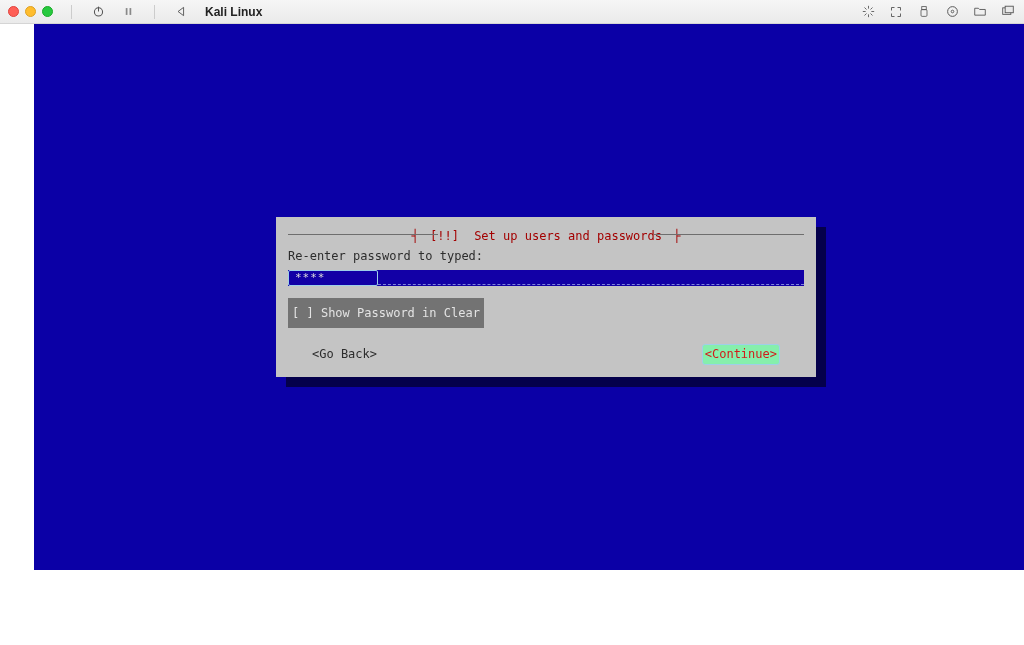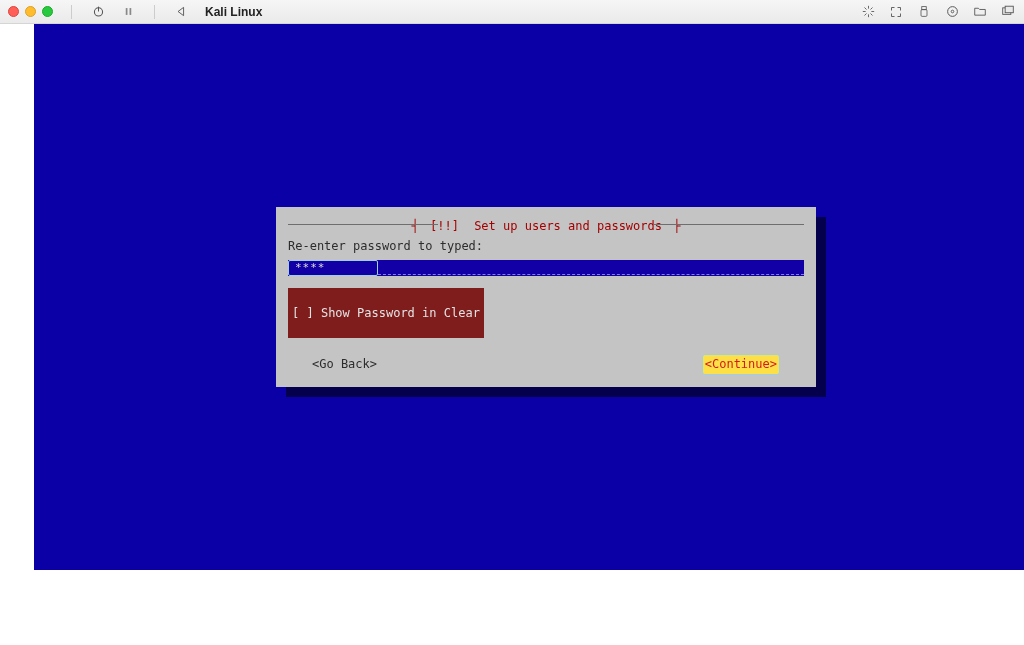--- a/index.html
+++ b/index.html
@@ -102,36 +102,36 @@
       letter-spacing: 1px;
     }
     .pw-row .rest {
       position: absolute;
       left: 90px; right: 0; top: 1px; height: 14px;
       border-bottom: 1px dashed rgba(200,220,255,0.6);
     }
 
     .check-row {
       display: inline-block;
-      background: #7f1d1d;
+      background: #737373;
       color: #e3e3e3;
-      padding: 16px 4px;
+      padding: 6px 4px;
       margin-bottom: 16px;
     }
 
     .nav-row {
       display: flex;
       justify-content: space-between;
       align-items: center;
       padding: 0 24px;
       gap: 36px;
     }
     .nav-goback { color: #2d2d2d; }
     .nav-continue {
-      background: #fde047;
+      background: #86efac;
       color: #d21b1b;
       padding: 0 2px;
       border: 1px solid #9ecfe8;
       border-radius: 3px;
     }
   </style>
 </head>
 <body>
 
 <div class="titlebar">

